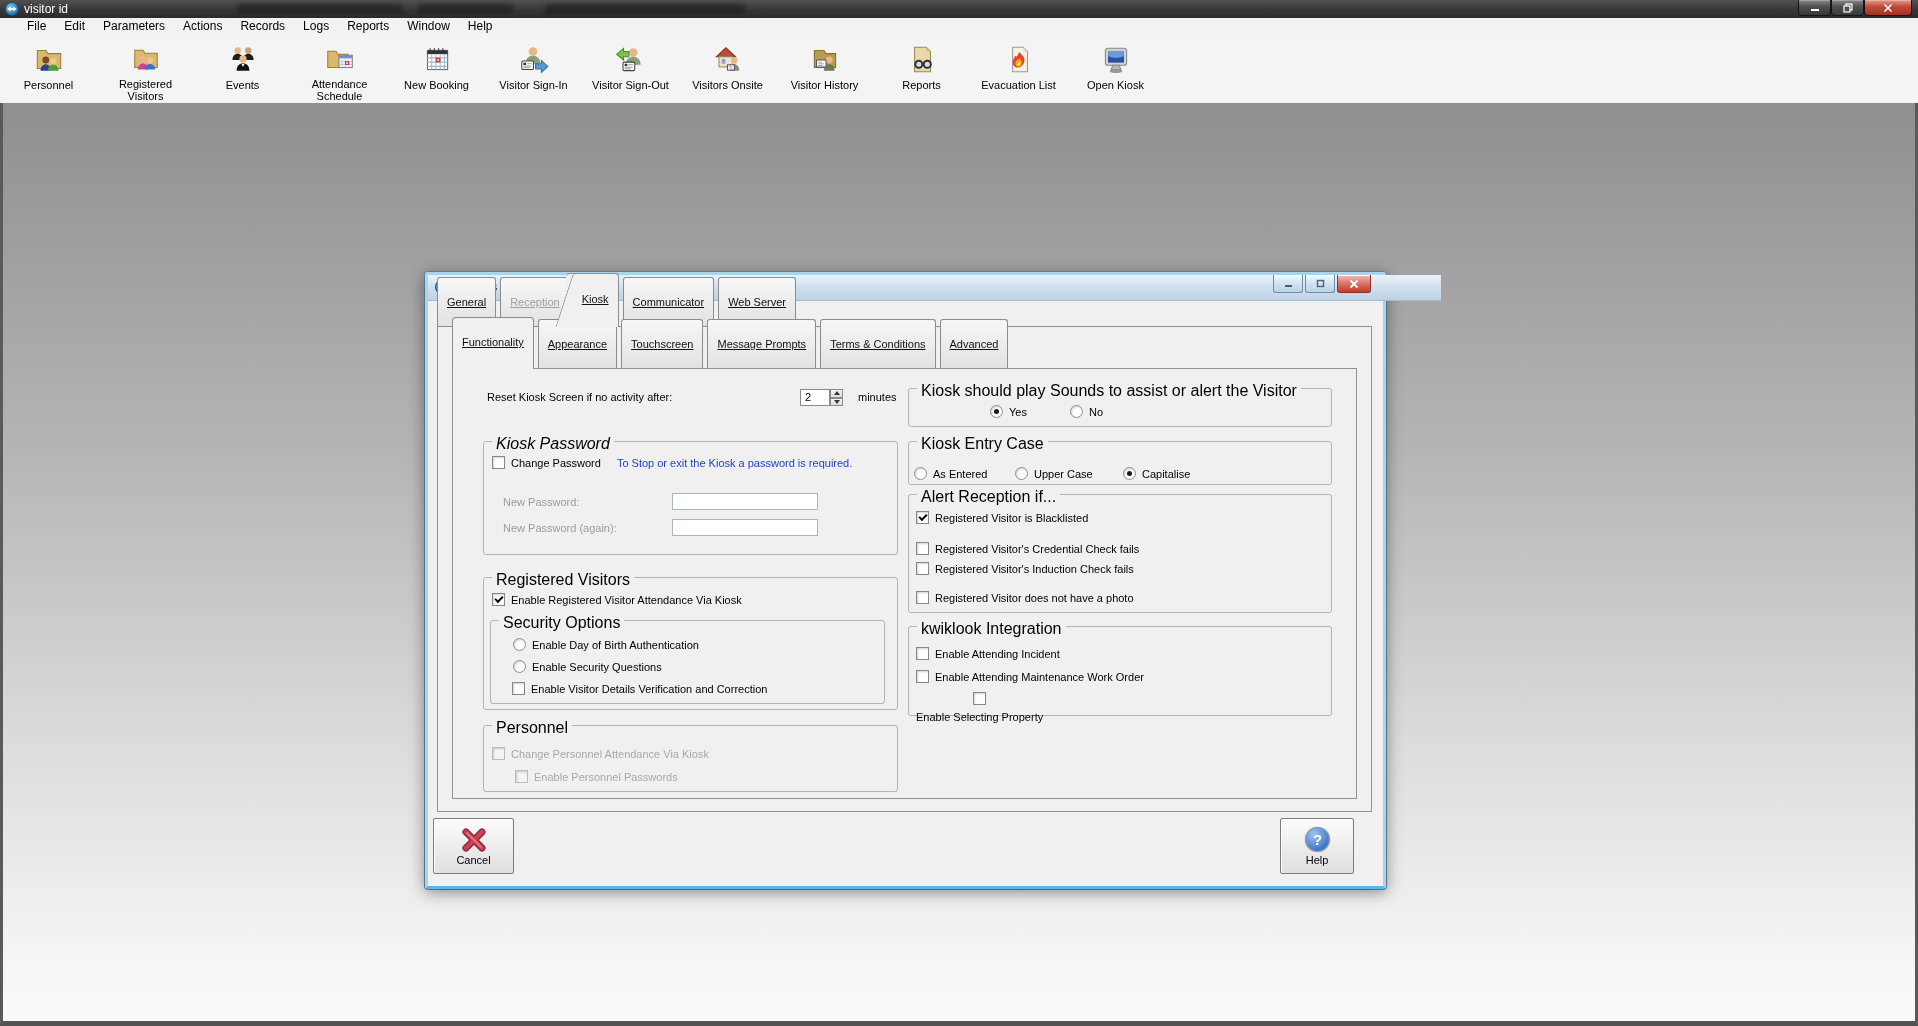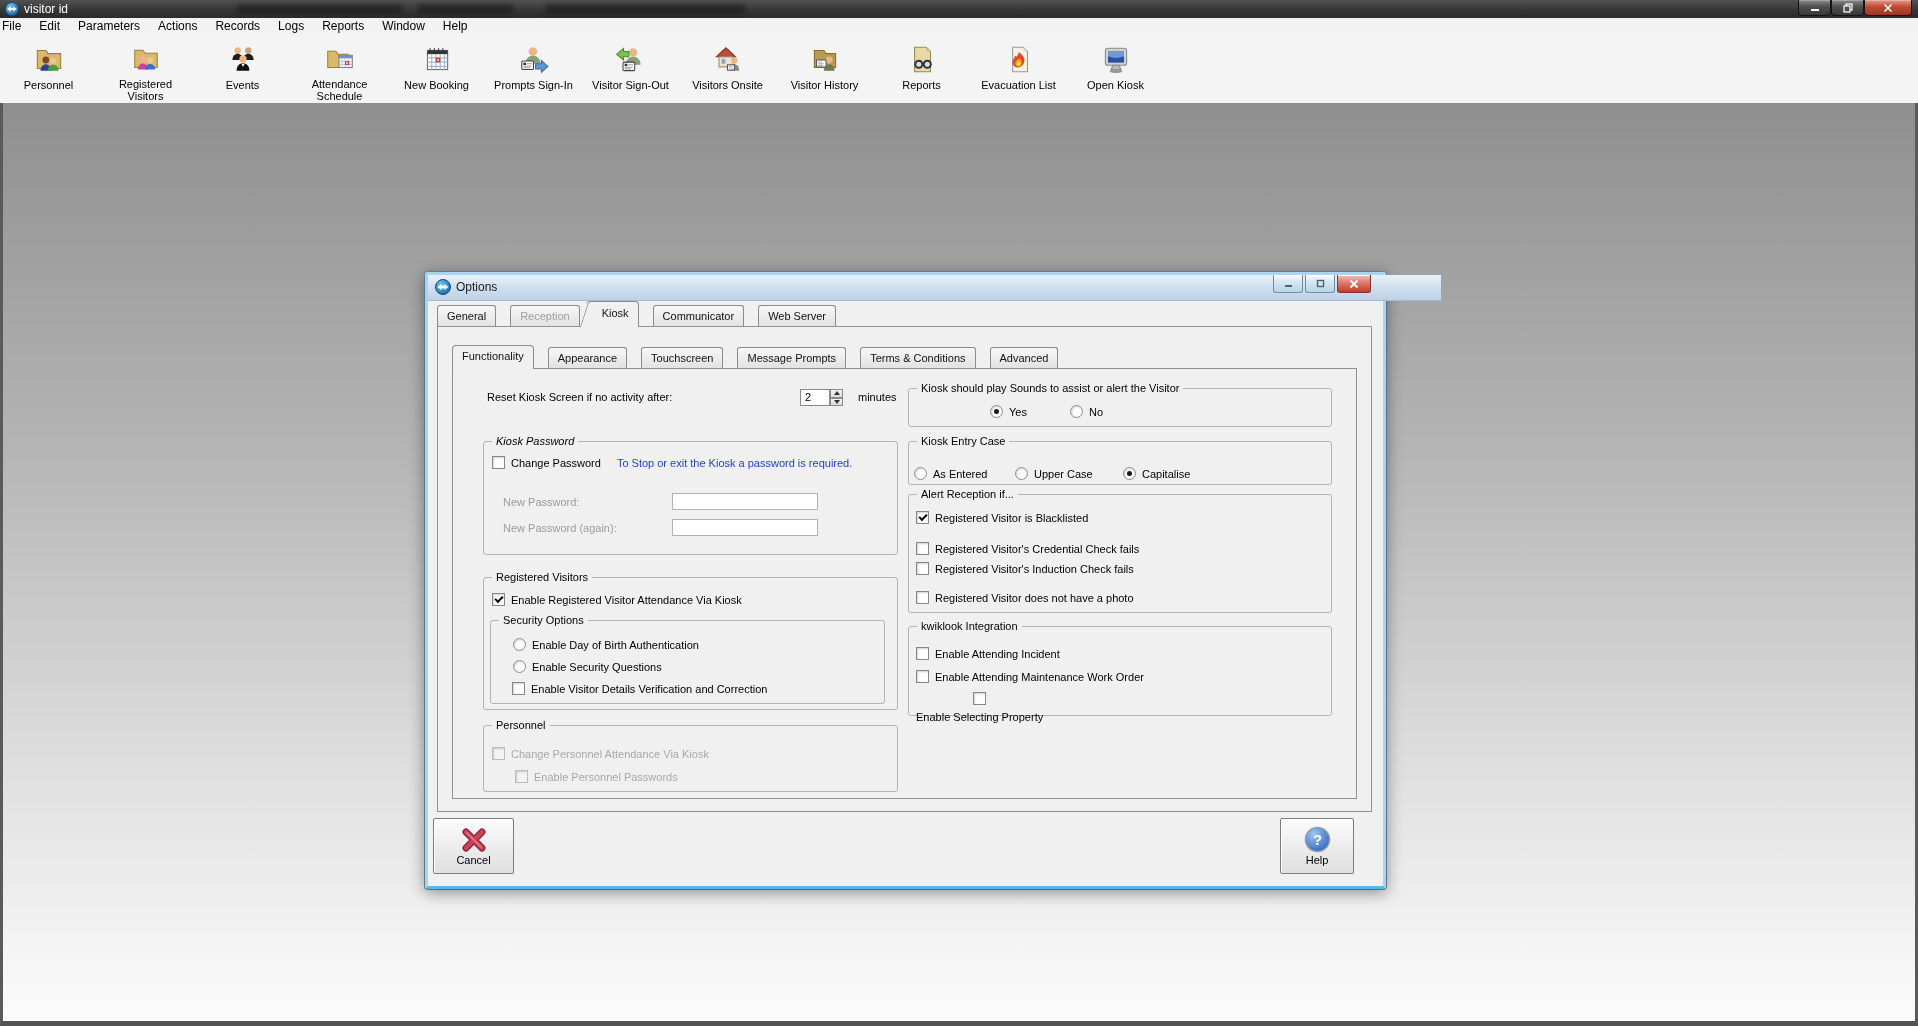--- a/index.html
+++ b/index.html
@@ -13,21 +13,21 @@
   #appicon{position:absolute;left:5px;top:2px;}
   .redact{position:absolute;top:4px;height:10px;background:#161616;opacity:.5;filter:blur(2px);border-radius:2px;}
   .wbtn{position:absolute;top:0;height:15px;border:1px solid #141414;border-top:none;
     border-radius:0 0 4px 4px;background:linear-gradient(#8a8a8a,#4e4e4e 45%,#383838);
     display:flex;align-items:center;justify-content:center;box-shadow:inset 0 1px 0 rgba(255,255,255,.25);}
   .wbtn.close{background:linear-gradient(#e39a8e,#c04a36 45%,#9e3322);}
 
   #menubar{position:absolute;left:0;top:18px;width:1918px;height:16px;background:#f2f2f2;
     display:flex;align-items:center;font-size:12px;color:#000;border-bottom:1px solid #e3e3e3;}
   .mitem{padding:0 9px;height:16px;line-height:16px;}
-  .mitem:first-child{padding-left:2px;}
+  .mitem:first-child{padding-left:27px;}
 
   #toolbar{position:absolute;left:0;top:34px;width:1918px;height:69px;background:#f4f4f4;
     display:flex;border-bottom:1px solid #cfcfcf;}
   .titem{width:97px;display:flex;flex-direction:column;align-items:center;padding-top:9px;box-sizing:border-box;}
   .tlabel{font-size:11px;color:#000;text-align:center;line-height:1.15;margin-top:2px;max-width:92px;}
 
   #mdi{position:absolute;left:0;top:103px;width:1918px;height:923px;box-sizing:border-box;
     background:linear-gradient(180deg,#8f8f8f,#b5b5b5 38%,#dcdcdc 70%,#f5f5f5 93%,#fbfbfb);
     border-left:3px solid #5a5a5a;border-right:3px solid #5a5a5a;border-bottom:5px solid #535353;}
 
@@ -38,33 +38,33 @@
   #dtitle{position:absolute;left:0;top:0;width:1013px;height:25px;
     background:linear-gradient(#eaf2fa,#cddded 55%,#bfd2e5);border-bottom:1px solid #a5bcd2;}
   #dtitle-text{position:absolute;left:28px;top:0;line-height:25px;font-size:12px;color:#1b1b1b;}
   #dtitle-icon{position:absolute;left:7px;top:4px;}
   .dbtn{position:absolute;top:0;height:17px;border:1px solid #6f8ca6;border-top:none;
     border-radius:0 0 3px 3px;background:linear-gradient(#f7fbfe,#d4e4f3 45%,#b9d4ea);
     display:flex;align-items:center;justify-content:center;box-shadow:inset 0 1px 0 #fff;}
   .dbtn.close{background:linear-gradient(#f4beb4,#dd7b6e 45%,#c43a2b);border-color:#8c3328;}
 
   .tabstrip{position:absolute;display:flex;align-items:flex-end;}
-  .tab{height:20px;line-height:20px;padding:0 9px;font-size:11px;
+  .tab{height:20px;line-height:20px;padding:14px 9px;font-size:11px;
     background:linear-gradient(#f7f7f7,#e2e2e2);border:1px solid #8c8c8c;border-bottom:none;
-    border-radius:3px 3px 0 0;margin-right:14px;position:relative;color:#111;}
+    border-radius:3px 3px 0 0;margin-right:4px;position:relative;color:#111;text-decoration:underline;}
   .tab.dis{color:#9f9f9f;}
   .tab.sel{height:25px;line-height:23px;background:#f0f0f0;z-index:6;margin-bottom:-1px;
     border-radius:4px 4px 0 0;}
   .tab.sel.slant{border-left:none;margin-left:-8px;padding-left:16px;}
   .tab.sel.slant::before{content:'';position:absolute;left:-2px;top:0;bottom:0;width:14px;
     background:#f0f0f0;border-left:1px solid #8c8c8c;transform:skewX(-18deg);border-radius:3px 0 0 0;}
   .page{position:absolute;background:#f0f0f0;border:1px solid #919191;box-sizing:border-box;z-index:1;}
 
   .grp{position:absolute;border:1px solid #b3b3b3;border-radius:3px;box-sizing:border-box;z-index:2;}
-  .gtitle{position:absolute;top:-7px;left:8px;background:#f0f0f0;padding:0 4px;font-size:11px;color:#000;}
+  .gtitle{position:absolute;top:-7px;left:8px;background:#f0f0f0;padding:0 4px;font-size:16px;color:#000;}
 
   .row{position:absolute;display:flex;align-items:center;gap:6px;font-size:11px;white-space:nowrap;z-index:3;}
   .lbl{color:#000;}
   .glbl{color:#9b9b9b;}
   .note{color:#2243cc;margin-left:10px;}
   .row.dis .lbl{color:#a8a8a8;}
   .row.dis .cb{border-color:#bcbcbc;background:#f4f4f4;}
 
   .cb{width:13px;height:13px;background:#fff;border:1px solid #878787;box-sizing:border-box;
     position:relative;box-shadow:inset 1px 1px 2px rgba(0,0,0,.18);flex:none;}
@@ -201,21 +201,21 @@
 
     <div class="titem">
       <svg width="34" height="34" viewBox="0 0 32 32">
         <circle cx="15" cy="8" r="4" fill="#e9b684"></circle>
         <path d="M8 19.5 c0-5 3.5-7.5 7-7.5 s7 2.5 7 7.5 z" fill="#8a9e7a"></path>
         <rect x="4.5" y="17" width="11" height="8" rx="1" fill="#fff" stroke="#444"></rect>
         <rect x="6" y="18.5" width="2.6" height="2.2" fill="#333"></rect>
         <path d="M9.5 19.5 h4.5 M6 21.8 h7.5 M6 23.3 h6" stroke="#888" stroke-width=".8"></path>
         <path d="M17.5 19.5 h5.5 v-3 l6 5.5 -6 5.5 v-3 h-5.5 z" fill="#5b9bd5" stroke="#3a6ea8"></path>
       </svg>
-      <span class="tlabel">Prompts Sign-In</span>
+      <span class="tlabel">Visitor Sign-In</span>
     </div>
 
     <div class="titem">
       <svg width="34" height="34" viewBox="0 0 32 32">
         <circle cx="18" cy="9" r="4" fill="#e9b684"></circle>
         <path d="M11 20.5 c0-5 3.5-7.5 7-7.5 s7 2.5 7 7.5 z" fill="#8a9e7a"></path>
         <path d="M14 8 h-5 v-3 l-6.5 5.5 6.5 5.5 v-3 h5 z" fill="#7ec04f" stroke="#4e8a2e"></path>
         <rect x="8.5" y="18" width="11" height="8" rx="1" fill="#fff" stroke="#444"></rect>
         <rect x="10" y="19.5" width="2.6" height="2.2" fill="#333"></rect>
         <path d="M13.5 20.5 h4.5 M10 22.8 h7.5 M10 24.3 h6" stroke="#888" stroke-width=".8"></path>

